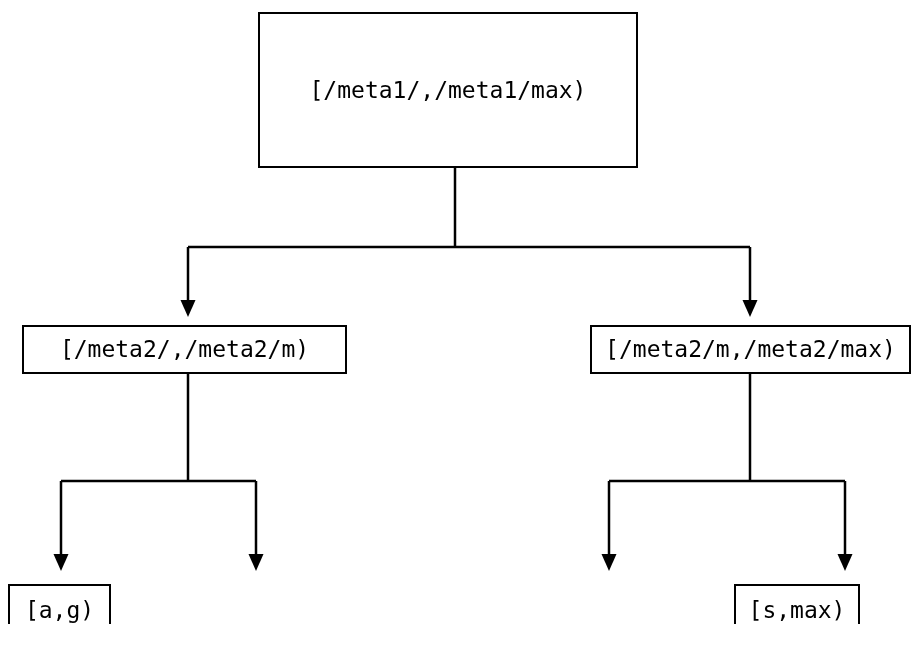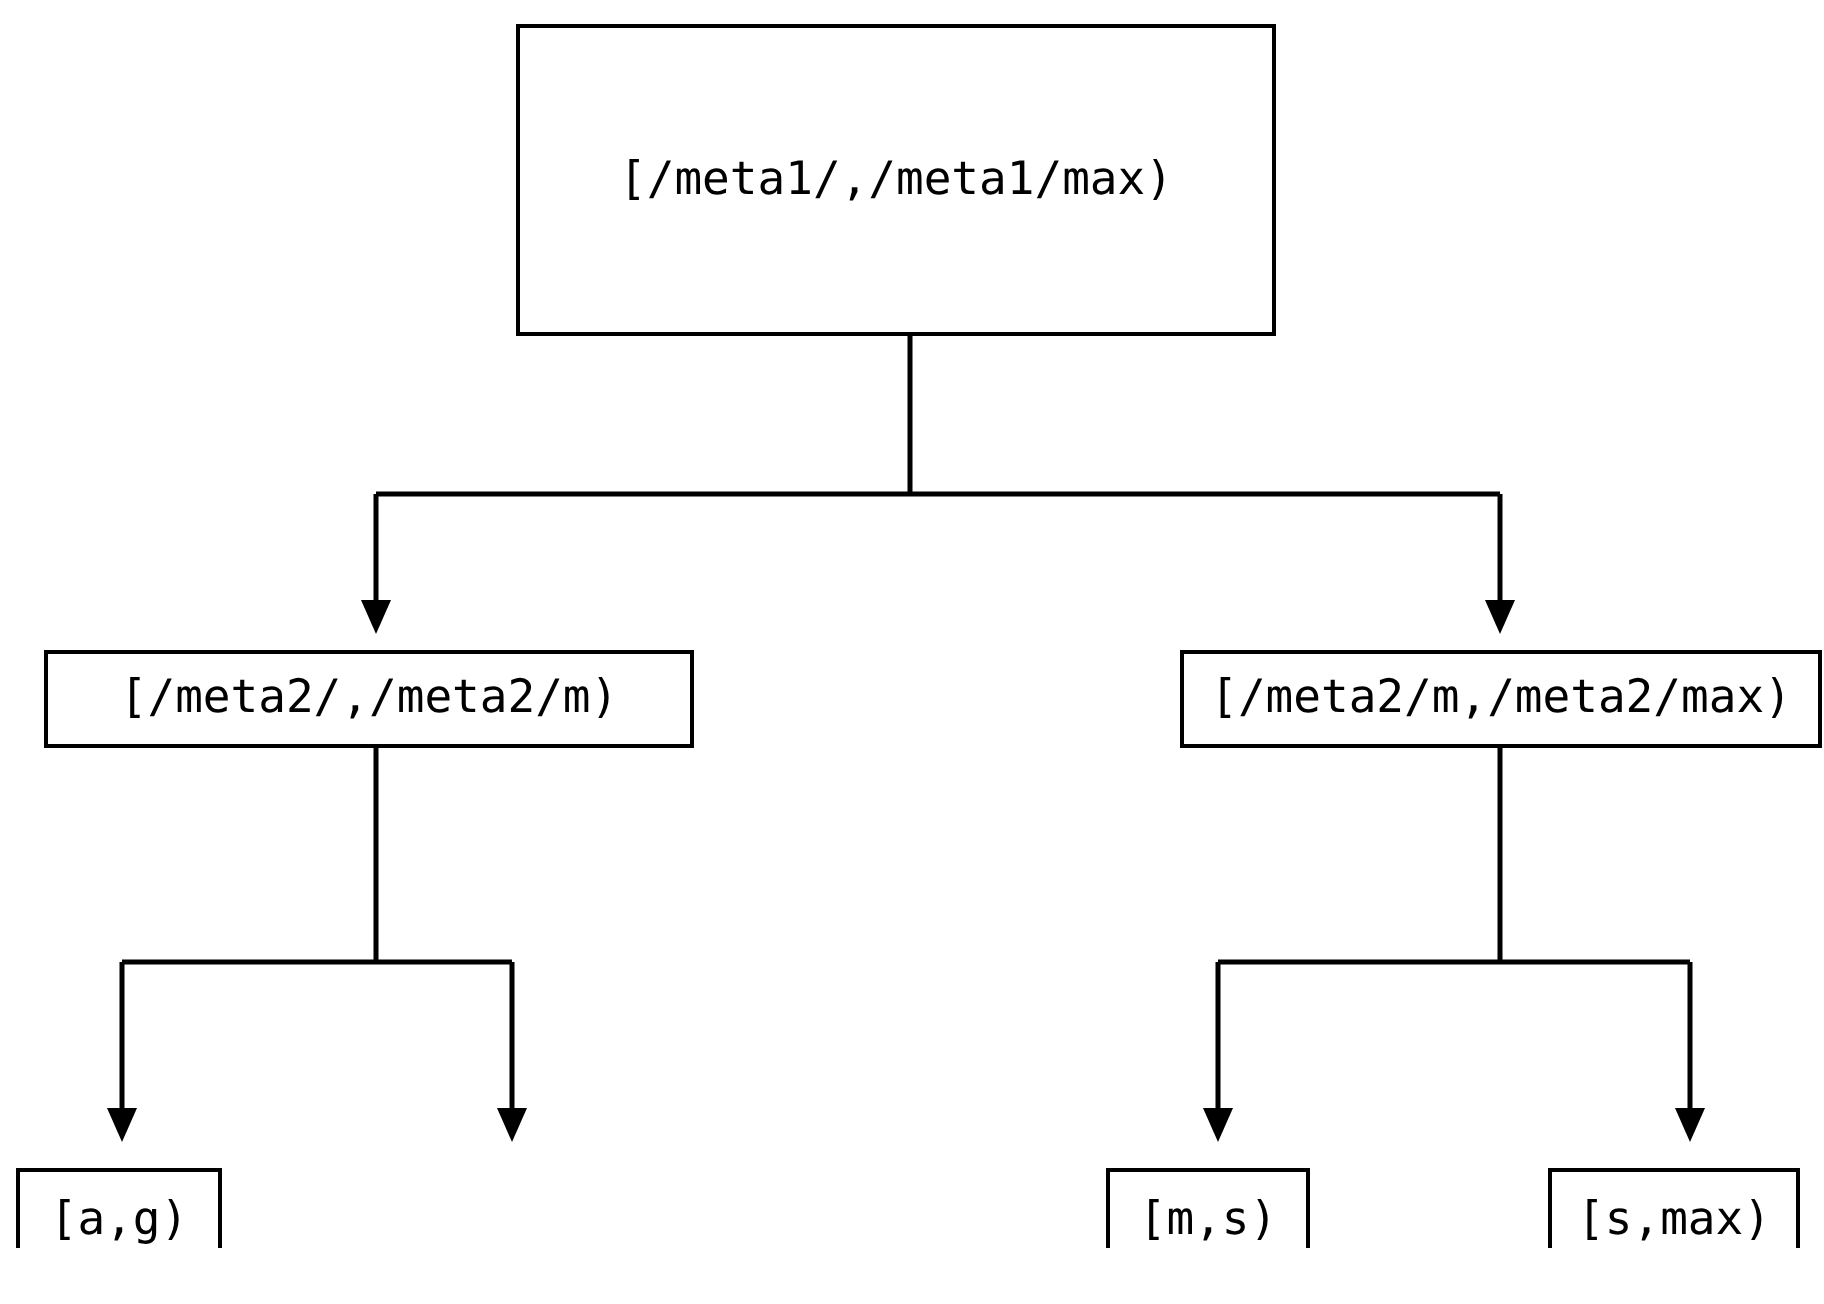--- a/index.html
+++ b/index.html
@@ -36,21 +36,21 @@
     line-height: 1;
     white-space: nowrap;
     z-index: 1;
   }
   .node-root      { left: 258px; top: 12px;  width: 380px; height: 156px; }
   .node-l2-left   { left: 22px;  top: 325px; width: 325px; height: 49px; }
   .node-l2-right  { left: 590px; top: 325px; width: 321px; height: 49px; }
   .node-leaf-ag   { left: 8px;   top: 584px; width: 103px; height: 53px; justify-content: center; }
   .node-leaf-gm   { left: 203px; top: 584px; width: 102px; height: 53px; }
   .node-leaf-ms   { left: 553px; top: 584px; width: 102px; height: 53px; }
-  .node-leaf-smax { left: 774px; top: 584px; width: 126px; height: 53px; text-align: right; }
+  .node-leaf-smax { left: 734px; top: 584px; width: 126px; height: 53px; text-align: right; }
   .edge {
     stroke: #000000;
     stroke-width: 2.5;
     fill: none;
   }
   .arrowhead {
     fill: #000000;
     stroke: none;
   }
 </style>
@@ -99,21 +99,18 @@
 
   <div class="node node-l2-right">
     <span>[/meta2/m,/meta2/max)</span>
   </div>
 
   <div class="node node-leaf-ag">
     <span>[a,g)</span>
   </div>
 
 
-  <div class="node node-leaf-ms">
-    <span>[m,s)</span>
-  </div>
 
   <div class="node node-leaf-smax">
     <span>[s,max)</span>
   </div>
 
 </div>
 
 </body></html>

